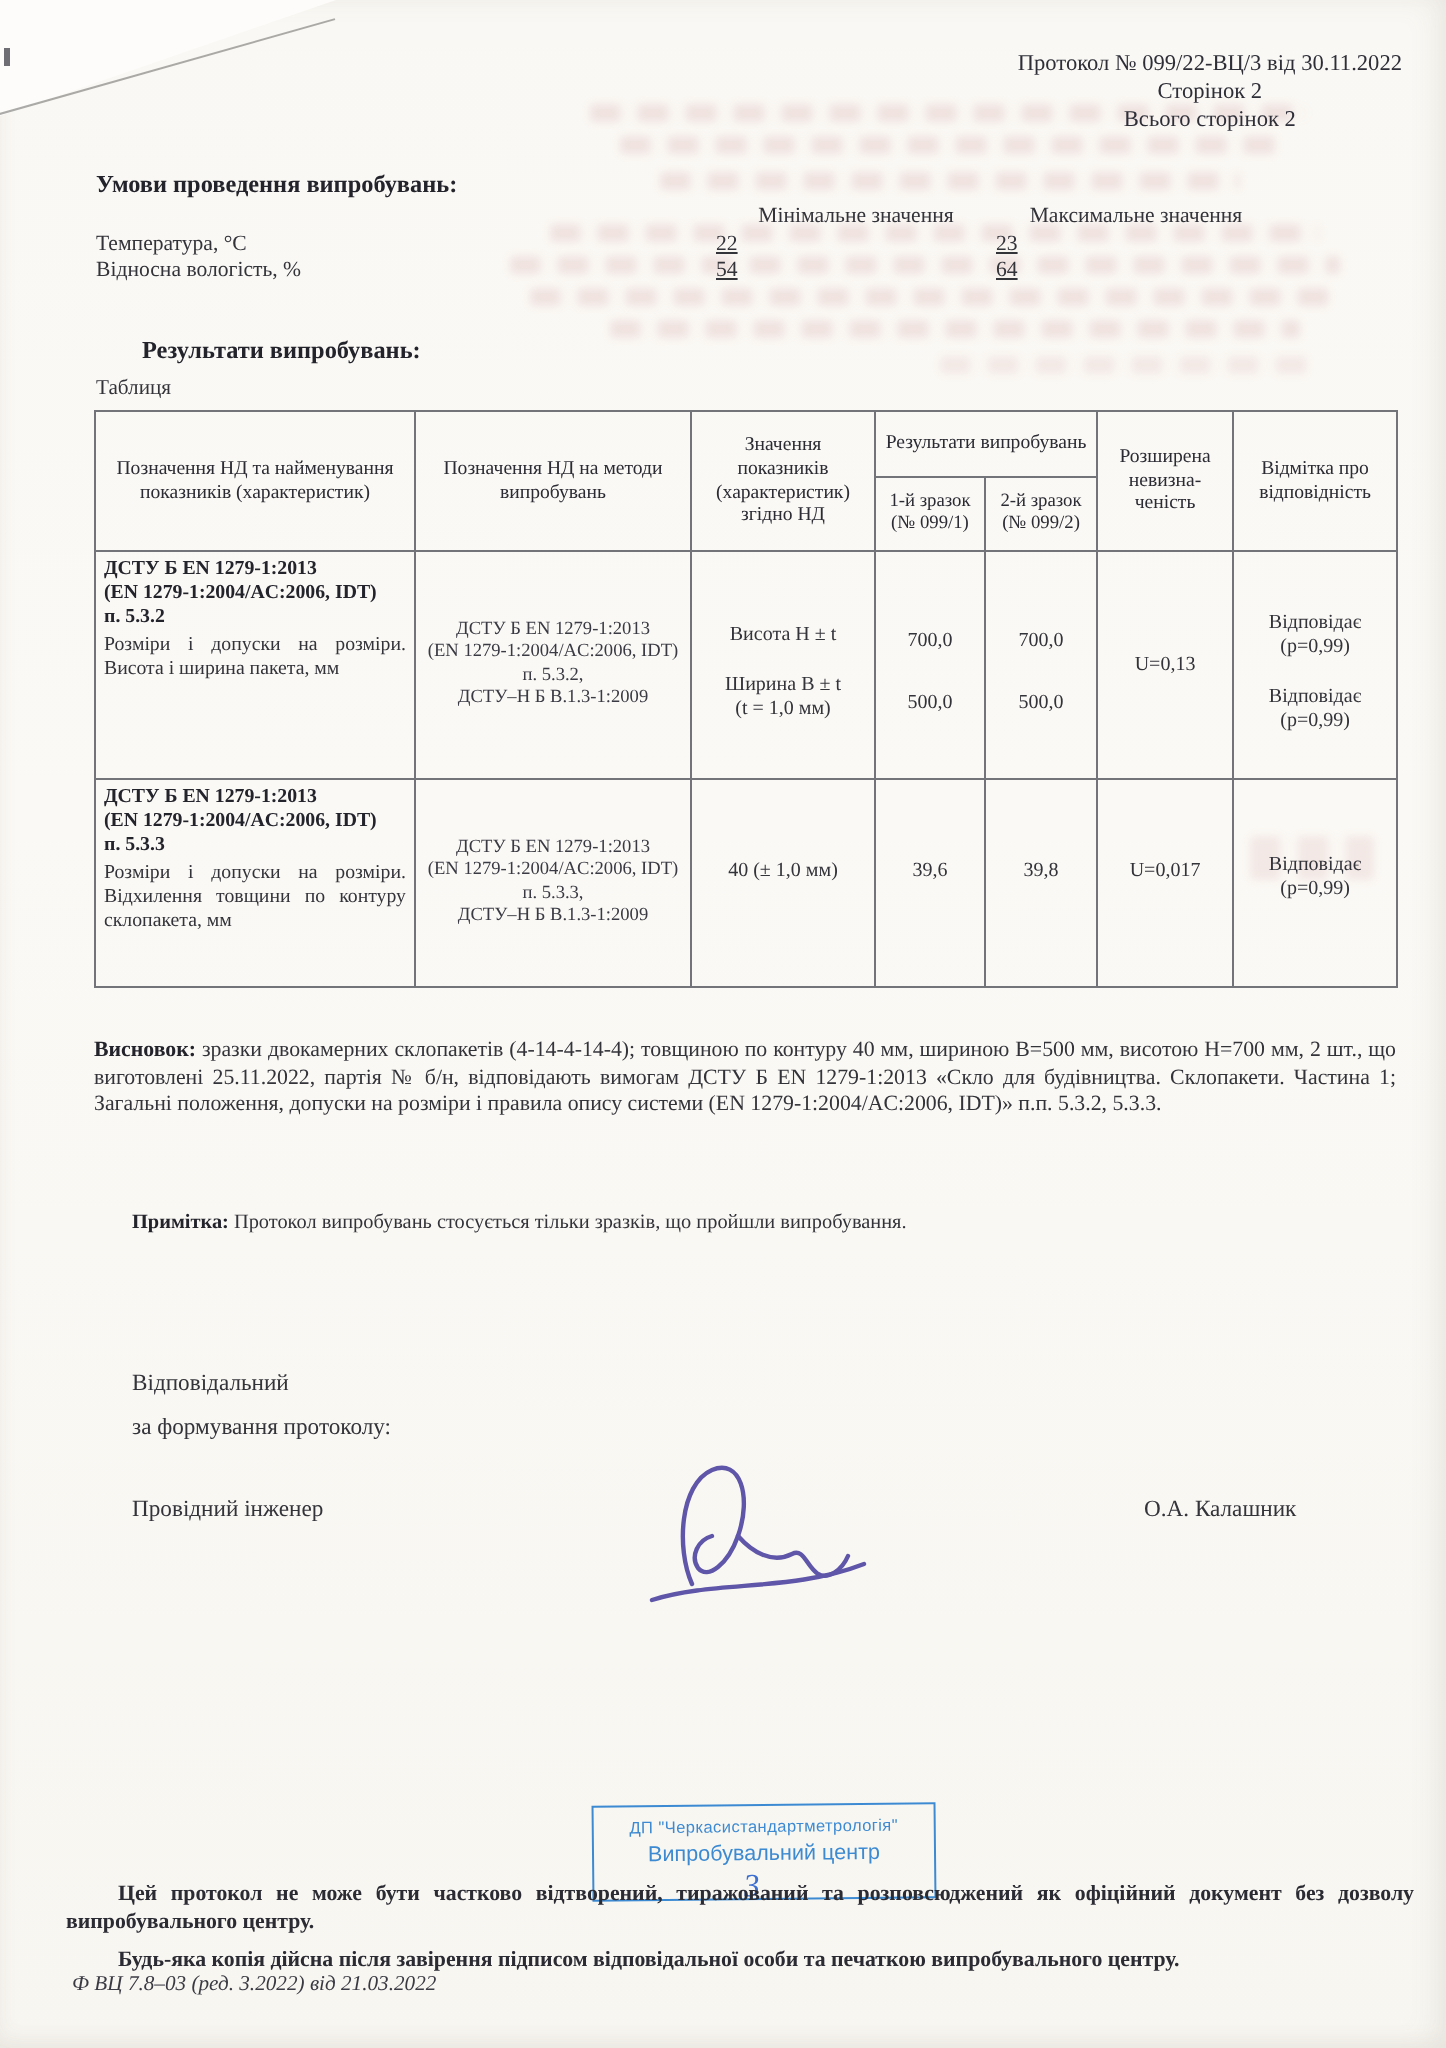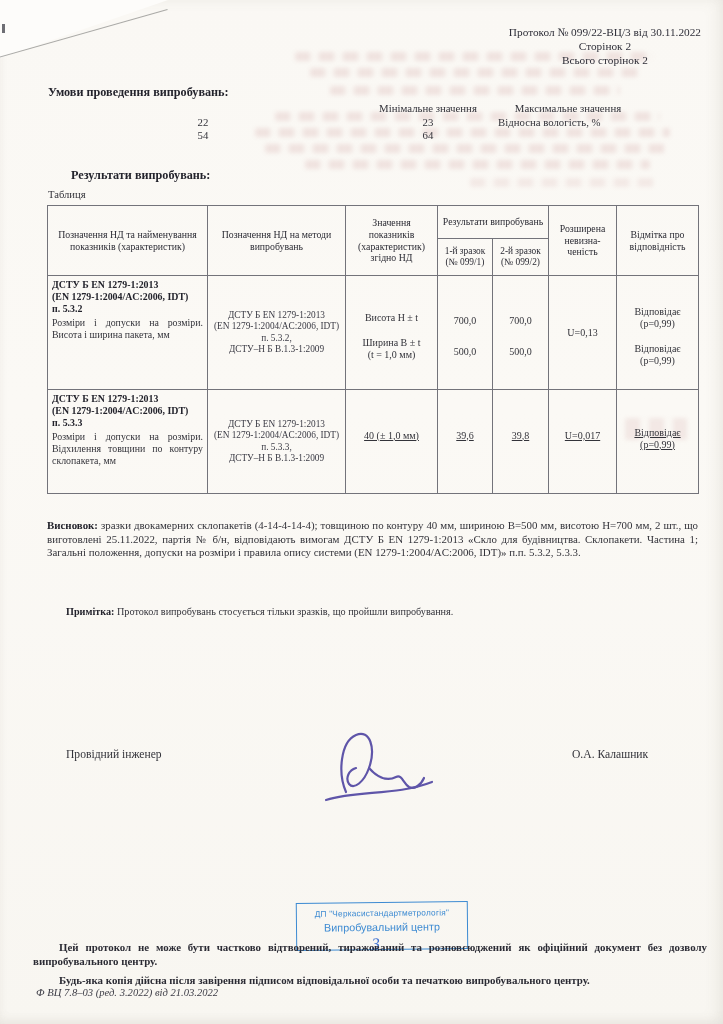--- a/index.html
+++ b/index.html
@@ -25,38 +25,38 @@
   
   .doc-header{position:absolute;top:26px;right:22px;text-align:center;
     font-size:11.3px;line-height:13.8px;color:#2e2e38;}
   
   .cond-title{position:absolute;left:48px;top:85px;font-weight:bold;font-size:12.2px;color:#23232c;}
   .cond-grid{position:absolute;left:48px;top:102px;width:592px;
     display:grid;grid-template-columns:310px 140px 140px;
     font-size:10.8px;line-height:13.6px;}
   .cond-grid .c{padding:0;}
   .cond-grid .hd{text-align:center;}
-  .cond-grid .val{text-align:center;}
+  .cond-grid .val{text-decoration:underline;}
   
   .res-title{position:absolute;left:48px;top:168px;font-weight:bold;font-size:12.2px;color:#23232c;margin-left:23px;}
   .tbl-caption{position:absolute;left:48px;top:189px;font-size:10.6px;}
   table.results{position:absolute;left:47px;top:205px;width:651px;
     border-collapse:collapse;table-layout:fixed;font-size:10px;color:#33333a;}
   table.results td,table.results th{border:1px solid #73737a;padding:2px 3px;vertical-align:middle;font-weight:normal;}
   thead th{font-weight:bold;font-size:9.8px;line-height:11.6px;text-align:center;color:#2b2b34;}
   thead .sub{font-size:9.4px;line-height:11px;margin-left:14px;}
   .r1{height:114px;}
   .r2{height:104px;}
   .cell-nd{vertical-align:top !important;font-size:9.9px;line-height:12.2px;padding:3px 4px !important;}
   .nd-bold{font-weight:bold;color:#23232c;}
   .nd-text{margin-top:1px;text-align:justify;}
   .cell-method{text-align:center;font-size:9.3px;line-height:11.4px;color:#3a3a44;}
   .cell-center{text-align:center;}
   .stackwrap{display:flex;flex-direction:column;justify-content:center;gap:13px;height:100%;padding-top:8px;box-sizing:border-box;}
-  .stackwrap.single{justify-content:flex-start;padding-bottom:20px;text-decoration:underline;}
+  .stackwrap.single{justify-content:flex-start;padding-bottom:20px;}
   .entry{text-align:center;line-height:12px;}
   .mark{text-align:center;line-height:12px;}
   
   .conclusion{position:absolute;left:47px;top:508px;width:651px;
     font-size:10.9px;line-height:13.8px;text-align:justify;}
   .conclusion b{color:#23232c;}
   .note{position:absolute;left:66px;top:596px;width:560px;font-size:10.2px;}
   .note b{color:#23232c;}
   
   .responsible{position:absolute;left:66px;top:681px;font-size:11.6px;line-height:22px;}
@@ -103,20 +103,21 @@
     <div>Сторінок 2</div>
     <div>Всього сторінок 2</div>
   </header>
 
   <div class="cond-title">Умови проведення випробувань:</div>
   <div class="cond-grid">
     <div class="c"></div>
     <div class="c hd">Мінімальне значення</div>
     <div class="c hd">Максимальне значення</div>
 
+    <div class="c">Температура, °С</div>
     <div class="c val">22</div>
     <div class="c val">23</div>
 
     <div class="c">Відносна вологість, %</div>
     <div class="c val">54</div>
     <div class="c val">64</div>
   </div>
 
   <div class="res-title">Результати випробувань:</div>
   <div class="tbl-caption">Таблиця</div>
@@ -242,20 +243,24 @@
           </div>
         </td>
       </tr>
     </tbody>
   </table>
 
   <p class="conclusion"><b>Висновок:</b><span> зразки двокамерних склопакетів (4-14-4-14-4); товщиною по контуру 40 мм, шириною В=500 мм, висотою Н=700 мм, 2 шт., що виготовлені 25.11.2022, партія № б/н, відповідають вимогам ДСТУ Б EN 1279-1:2013 «Скло для будівництва. Склопакети. Частина 1; Загальні положення, допуски на розміри і правила опису системи (EN 1279-1:2004/AC:2006, IDT)» п.п. 5.3.2, 5.3.3.</span></p>
 
   <p class="note"><b>Примітка:</b><span> Протокол випробувань стосується тільки зразків, що пройшли випробування.</span></p>
 
+  <div class="responsible">
+    <div>Відповідальний</div>
+    <div>за формування протоколу:</div>
+  </div>
   <div class="position">Провідний інженер</div>
   <div class="sig-name">О.А. Калашник</div>
 
   <svg class="signature" width="130" height="82" viewBox="0 0 130 82">
     <g fill="none" stroke="#4a3f9f" stroke-width="2.2" stroke-linecap="round" opacity="0.88">
       <path d="M28,66 C20,48 22,16 38,9 C52,3 58,22 51,42 C46,56 36,64 31,58 C27,52 31,44 38,42"></path>
       <path d="M51,42 C58,50 68,56 78,51 C84,48 85,57 91,61 C96,64 103,59 106,52"></path>
       <path d="M8,74 C40,64 78,70 114,56"></path>
     </g>
   </svg>

